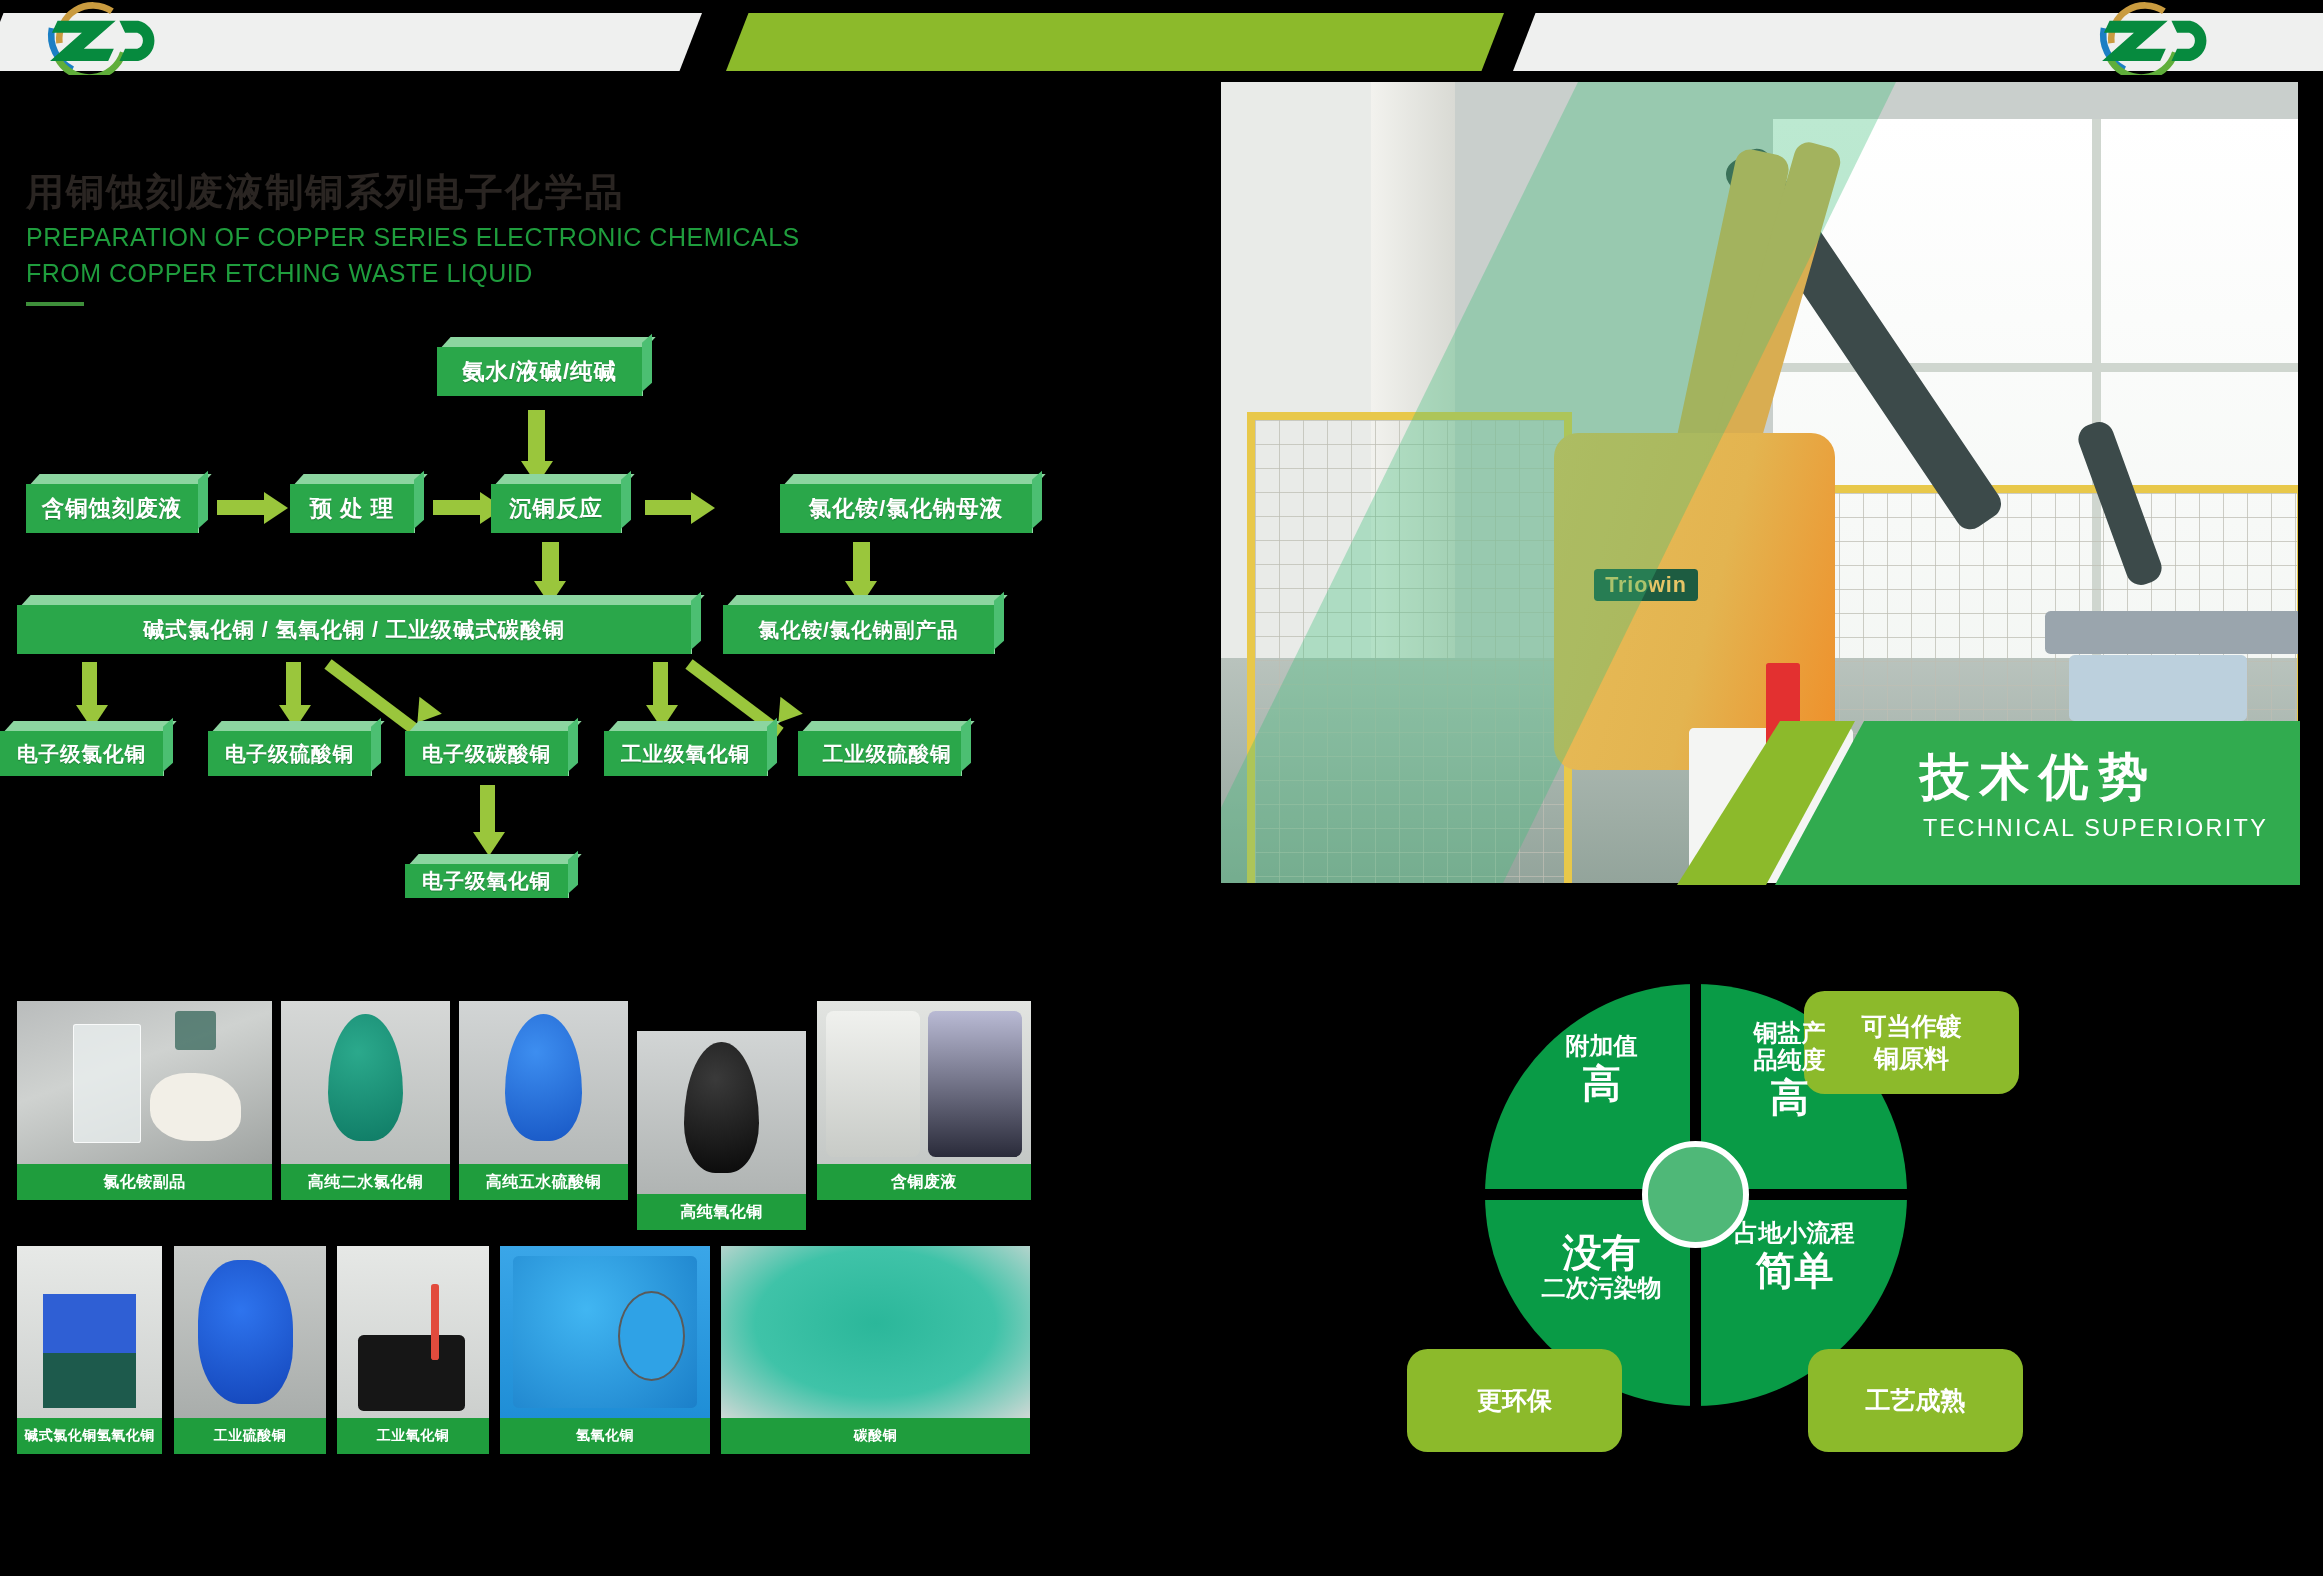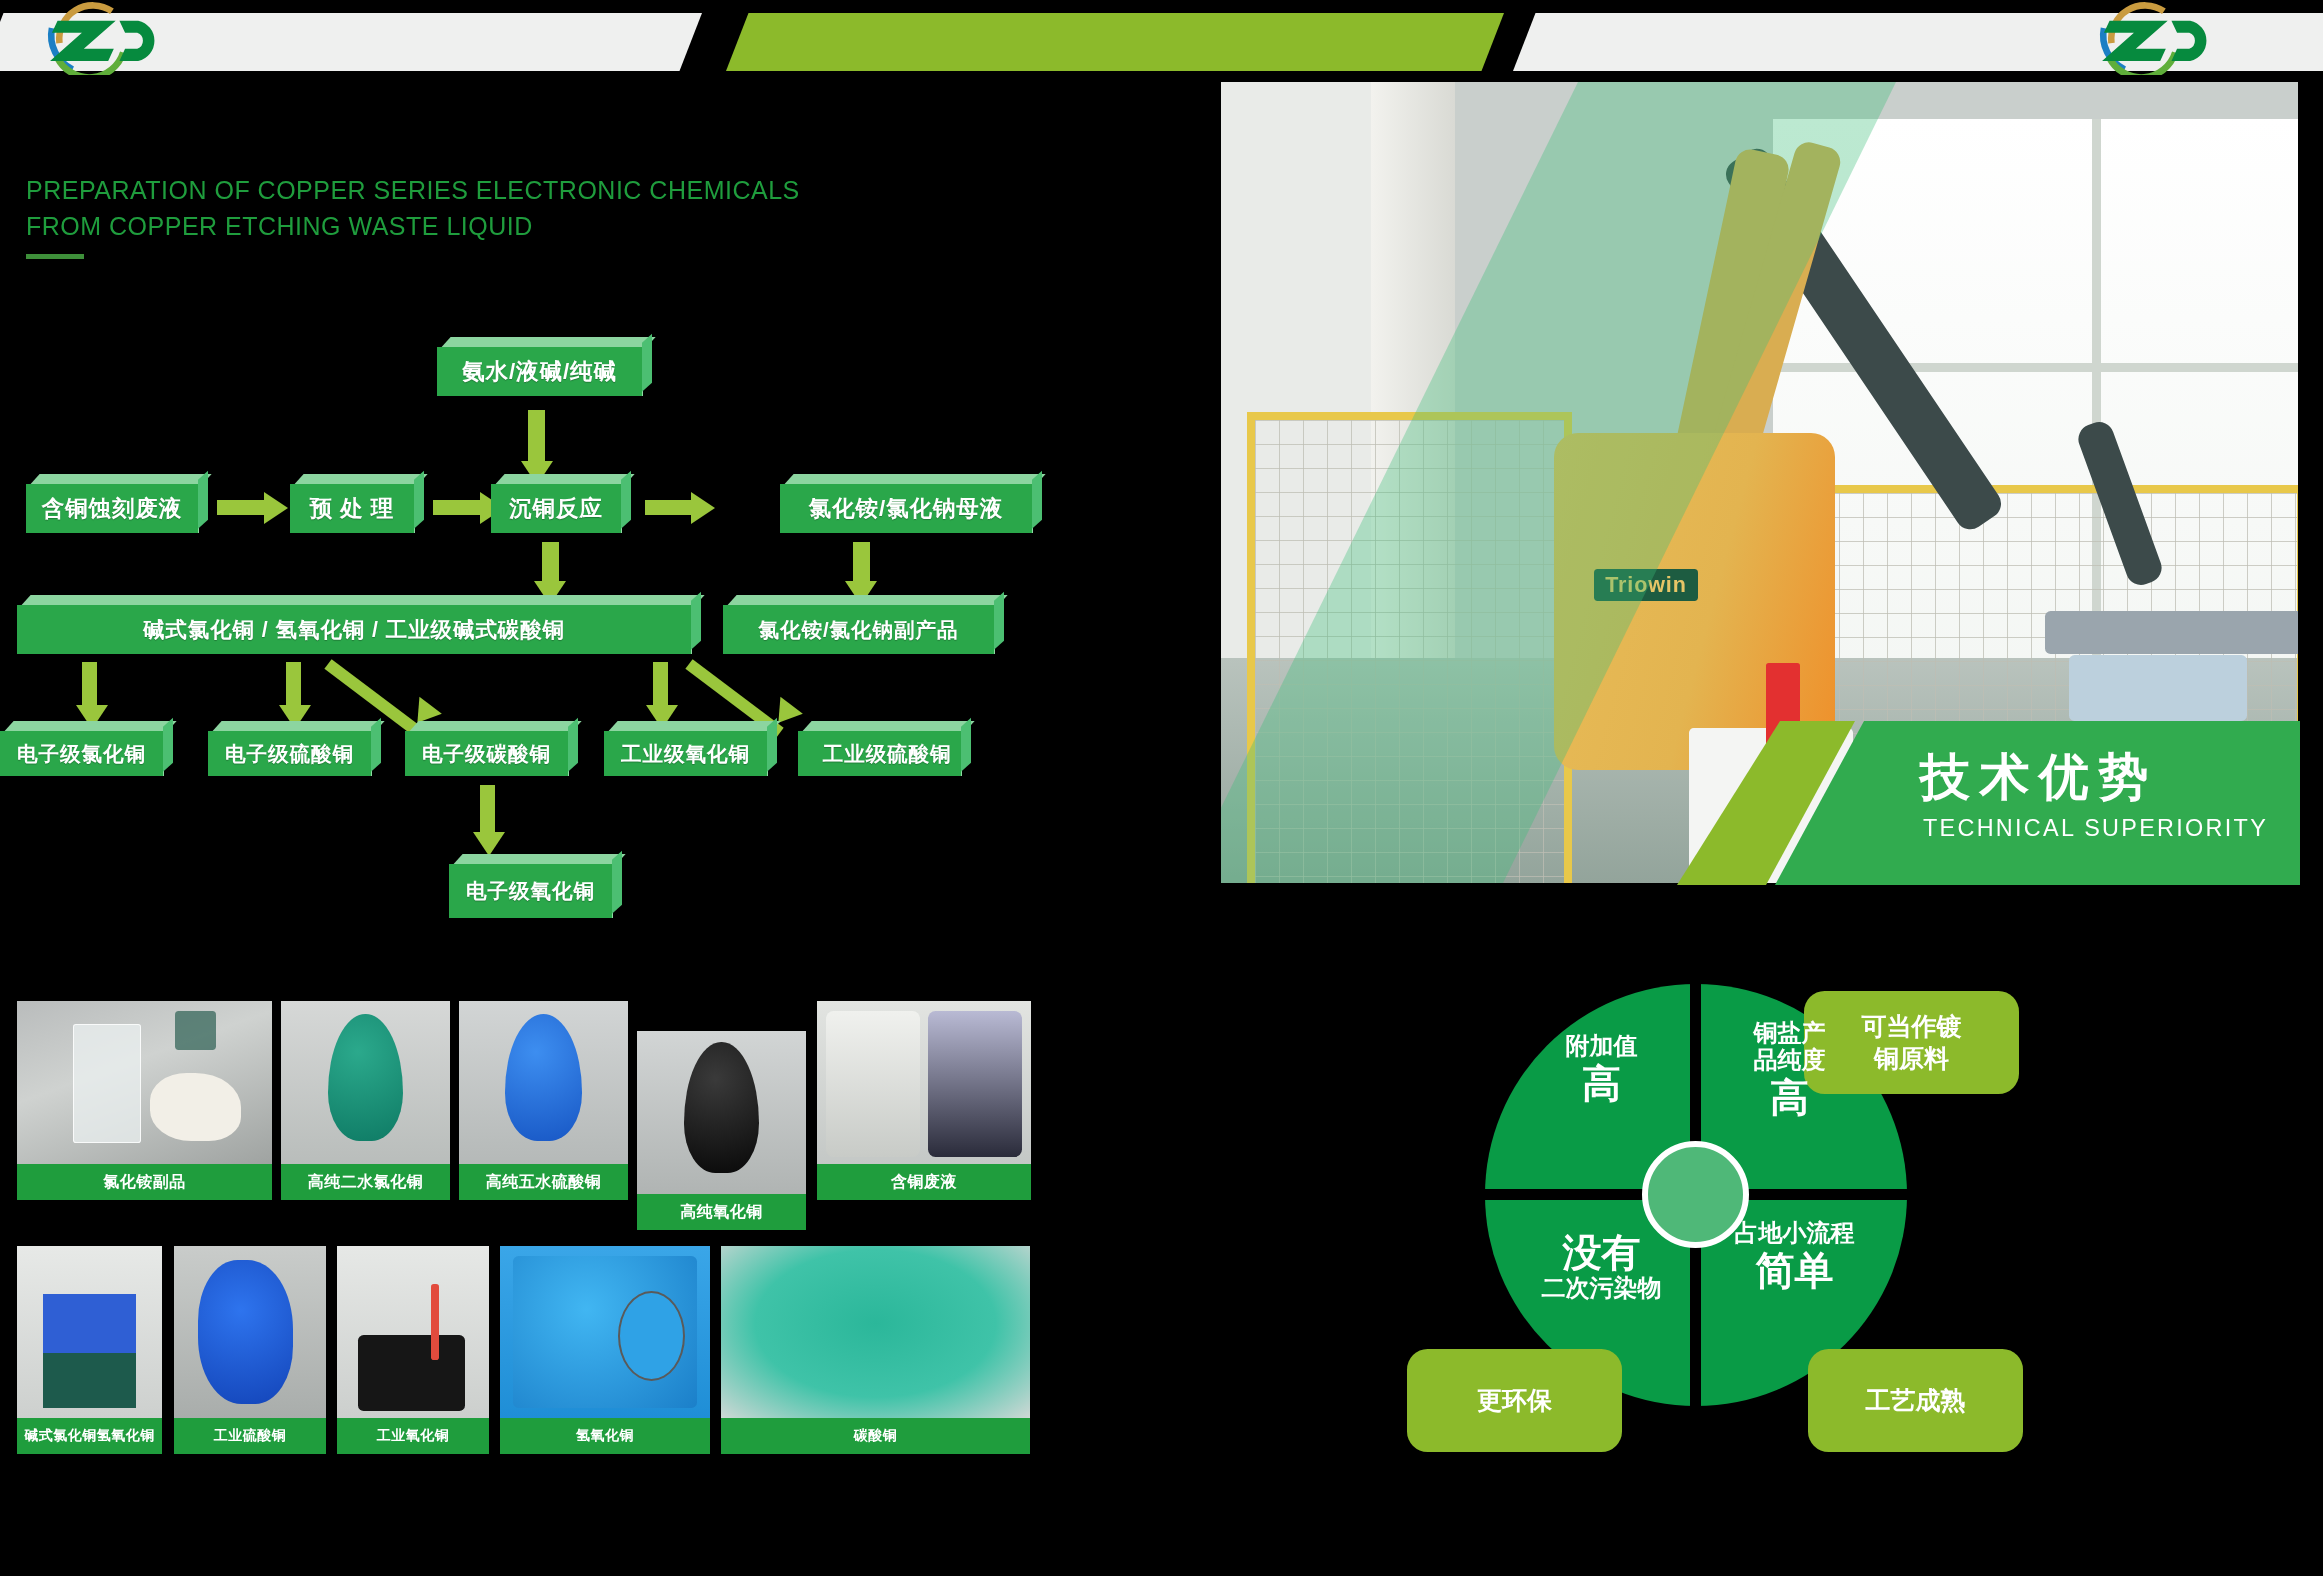--- a/index.html
+++ b/index.html
@@ -128,20 +128,21 @@
   </svg>
   <svg class="logo l2" viewBox="0 0 150 80">
     <path d="M28 46 A36 36 0 0 1 84 12" fill="none" stroke="#c99b3f" stroke-width="7"></path>
     <path d="M20 30 A40 40 0 0 0 42 74" fill="none" stroke="#1b7fc4" stroke-width="7"></path>
     <path d="M26 62 A38 38 0 0 0 96 56" fill="none" stroke="#5fae3a" stroke-width="7"></path>
     <path d="M26 22 h62 l-34 30 h32 l-6 13 h-62 l34 -30 h-32 z" fill="#068a3e"></path>
     <path d="M92 22 h20 a22 22 0 0 1 0 43 h-20 l6 -13 h13 a9 9 0 0 0 0 -17 h-13 z" fill="#068a3e"></path>
   </svg>
 
   <div class="title-wrap">
+    <div class="title-cn">用铜蚀刻废液制铜系列电子化学品</div>
     <div class="title-en">PREPARATION OF COPPER SERIES ELECTRONIC CHEMICALS</div>
     <div class="title-en">FROM COPPER ETCHING WASTE LIQUID</div>
     <div class="title-rule"></div>
   </div>
 
   <div class="flow">
 
     <div class="node" style="left:437px;top:19px;width:206px;height:49px;">
       <span>氨水/液碱/纯碱</span>
       </div>
@@ -210,21 +211,21 @@
     <div class="node" style="left:604px;top:403px;width:164px;height:45px;font-size:20.6px;">
       <span>工业级氧化铜</span>
       </div>
     <div class="node" style="left:798px;top:403px;width:164px;height:45px;font-size:20.6px;justify-content:flex-end;">
       <span>工业级硫酸铜</span>
       </div>
 
     <div class="arrow-v" style="left:480px;top:457px;width:15px;height:52px;"></div>
     <div class="arrow-head-d" style="left:473px;top:504px;"></div>
 
-    <div class="node" style="left:405px;top:536px;width:164px;height:54px;font-size:20.6px;margin-left:44px;">
+    <div class="node" style="left:405px;top:536px;width:164px;height:34px;font-size:20.6px;">
       <span>电子级氧化铜</span>
       </div>
   </div>
 
   <div class="gal" style="left:0;top:0;">
     <div class="ph" style="left:17px;top:1001px;width:255px;height:199px;">
       <div class="img" style="background:linear-gradient(160deg,#b9bcbc 0%,#cfd2d0 40%,#9fa3a1 100%);">
         <div style="position:absolute;left:22%;top:14%;width:26%;height:72%;background:rgba(235,240,240,.75);border:1.9px solid rgba(255,255,255,.8);border-radius:2.8px;"></div>
         <div style="position:absolute;left:52%;top:44%;width:36%;height:42%;background:#f2efe7;border-radius:40% 50% 35% 45%;"></div>
         <div style="position:absolute;left:62%;top:6%;width:16%;height:24%;background:#2c5f52;opacity:.7;border-radius:3.7px;"></div>

